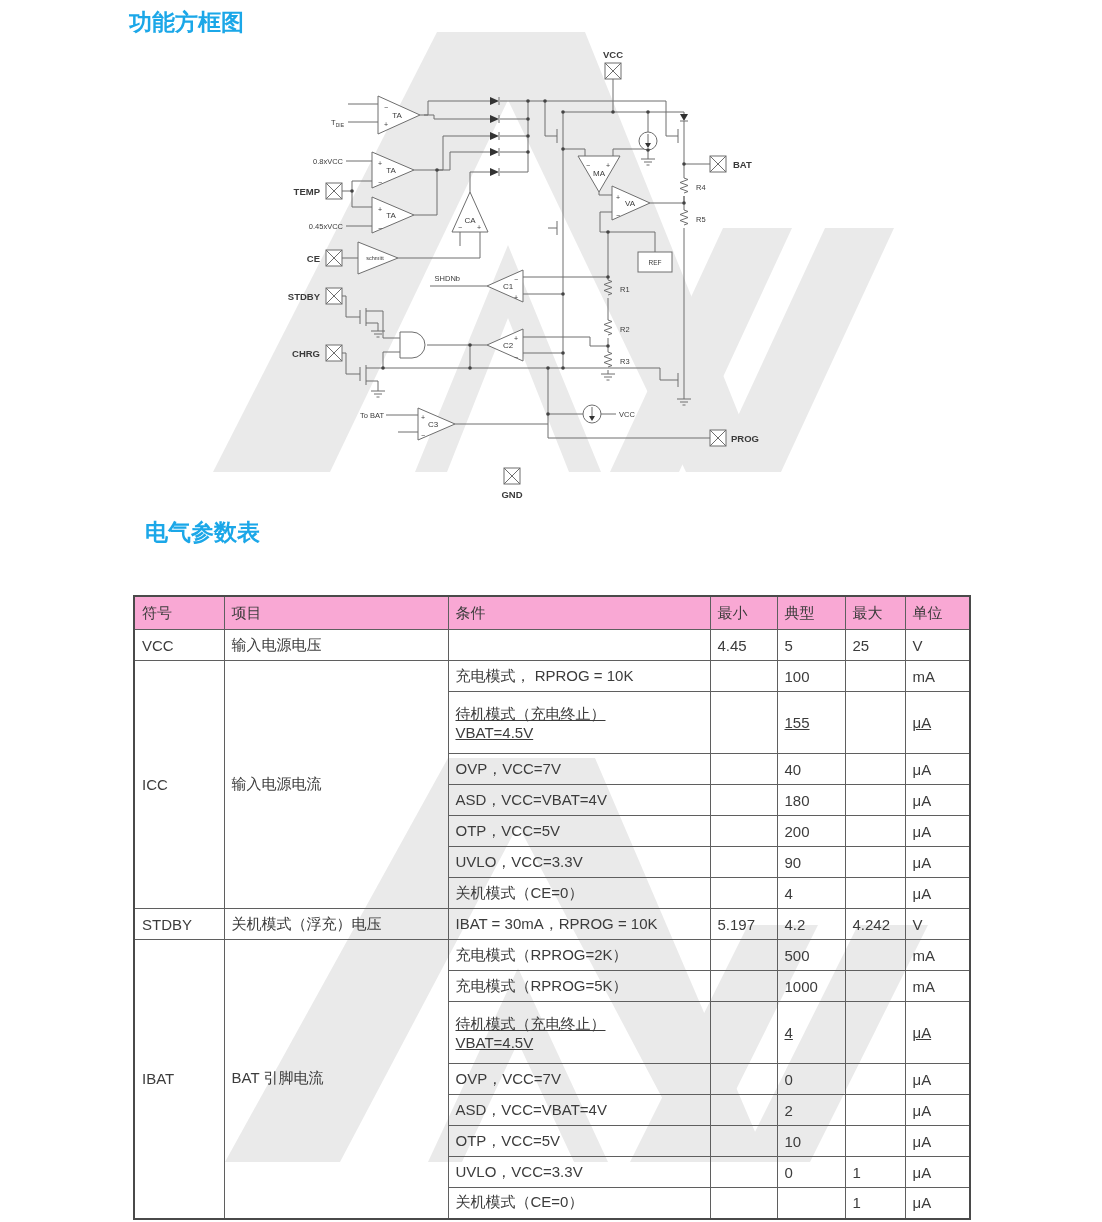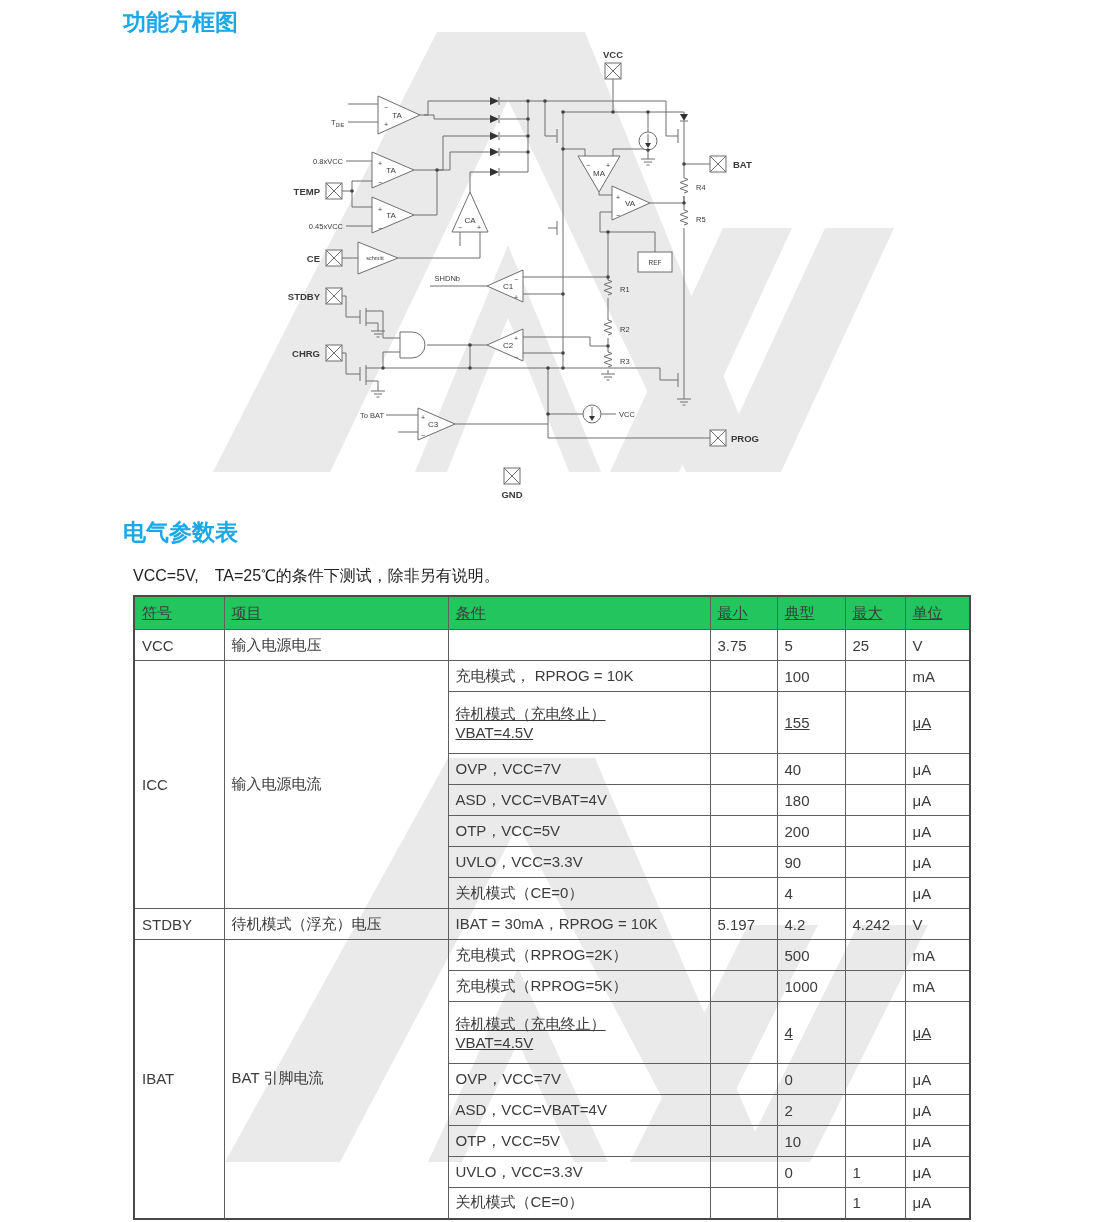--- a/index.html
+++ b/index.html
@@ -1,29 +1,29 @@
 <!DOCTYPE html>
 <html><head>
 <meta charset="utf-8">
 <style>
   html,body{margin:0;padding:0;background:#fff;}
   .page{position:relative;width:1102px;height:1222px;background:#fff;overflow:hidden;
         font-family:"Liberation Sans", sans-serif;color:#3c3c3c;}
   .wm-svg{position:absolute;left:0;top:0;z-index:0;}
   .sch-svg{position:absolute;left:0;top:0;z-index:1;}
-  .sec-title{position:absolute;left:123px;font-size:23px;font-weight:bold;color:#1BA7E8;z-index:2;}
+  .sec-title{position:absolute;left:129px;font-size:23px;font-weight:bold;color:#1BA7E8;z-index:2;}
   #title1{top:7px;}
-  #title2{top:517px;}
+  #title2{top:517px;margin-left:16px;}
   .note{position:absolute;left:133px;top:566px;font-size:16px;color:#222;z-index:2;}
   .tbl-wrap{position:absolute;left:133px;top:595px;z-index:2;}
   table.ptable{border-collapse:collapse;table-layout:fixed;width:836px;font-size:15px;color:#3c3c3c;}
   table.ptable td, table.ptable th{border:1px solid #5f5f5f;padding:2px 7px;text-align:left;
         font-weight:normal;vertical-align:middle;white-space:pre-line;overflow:hidden;}
   table.ptable{border:2px solid #4a4a4a;}
-  table.ptable th{background:#22c55e;height:28px;text-decoration:underline;}
+  table.ptable th{background:#f9a8d4;height:28px;}
   tr.r{height:31px;}
   tr.tall{height:62px;text-decoration:underline;}
   td.vt{vertical-align:top;padding-top:4px;}
   .sch-svg text{fill:#3a3a3a;}
   .wire{fill:none;stroke:#6e6e6e;stroke-width:1;}
   .part{fill:#fff;stroke:#6e6e6e;stroke-width:1;}
   .solid{fill:#333;stroke:none;}
   .pinlbl{font-size:9.5px;font-weight:bold;fill:#1c1c1c;}
   .complbl{font-size:8px;}
   .smalllbl{font-size:7.5px;}
@@ -313,21 +313,20 @@
       <text class="mark" x="421" y="420">+</text>
       <text class="mark" x="421" y="438">−</text>
       <text class="mark" x="586" y="168">−</text>
       <text class="mark" x="606" y="168">+</text>
       <text class="mark" x="616" y="200">+</text>
       <text class="mark" x="616" y="218">−</text>
     </g>
   </svg>
 
   <div id="title2" class="sec-title">电气参数表</div>
-  <div class="note">VCC=5V,　TA=25℃的条件下测试，除非另有说明。</div>
 
   <div class="tbl-wrap">
     <table class="ptable">
       <colgroup>
         <col style="width:90px">
           <col style="width:224px">
           <col style="width:262px">
         <col style="width:67px">
           <col style="width:68px">
           <col style="width:60px">
@@ -340,21 +339,21 @@
         <th>条件</th>
         <th>最小</th>
         <th>典型</th>
         <th>最大</th>
         <th>单位</th>
       </tr>
       <tr class="r">
         <td>VCC</td>
         <td>输入电源电压</td>
         <td></td>
-        <td>3.75</td>
+        <td>4.45</td>
         <td>5</td>
         <td>25</td>
         <td>V</td>
       </tr>
       <tr class="r">
         <td rowspan="7">ICC</td>
         <td rowspan="7">输入电源电流</td>
         <td>充电模式，  RPROG = 10K</td>
         <td></td>
         <td>100</td>
@@ -399,21 +398,21 @@
       </tr>
       <tr class="r">
         <td>关机模式（CE=0）</td>
         <td></td>
         <td>4</td>
         <td></td>
         <td>μA</td>
       </tr>
       <tr class="r">
         <td>STDBY</td>
-        <td>待机模式（浮充）电压</td>
+        <td>关机模式（浮充）电压</td>
         <td>IBAT = 30mA，RPROG = 10K</td>
         <td>5.197</td>
         <td>4.2</td>
         <td>4.242</td>
         <td>V</td>
       </tr>
       <tr class="r">
         <td rowspan="8">IBAT</td>
         <td rowspan="8">BAT 引脚电流</td>
         <td>充电模式（RPROG=2K）</td>

